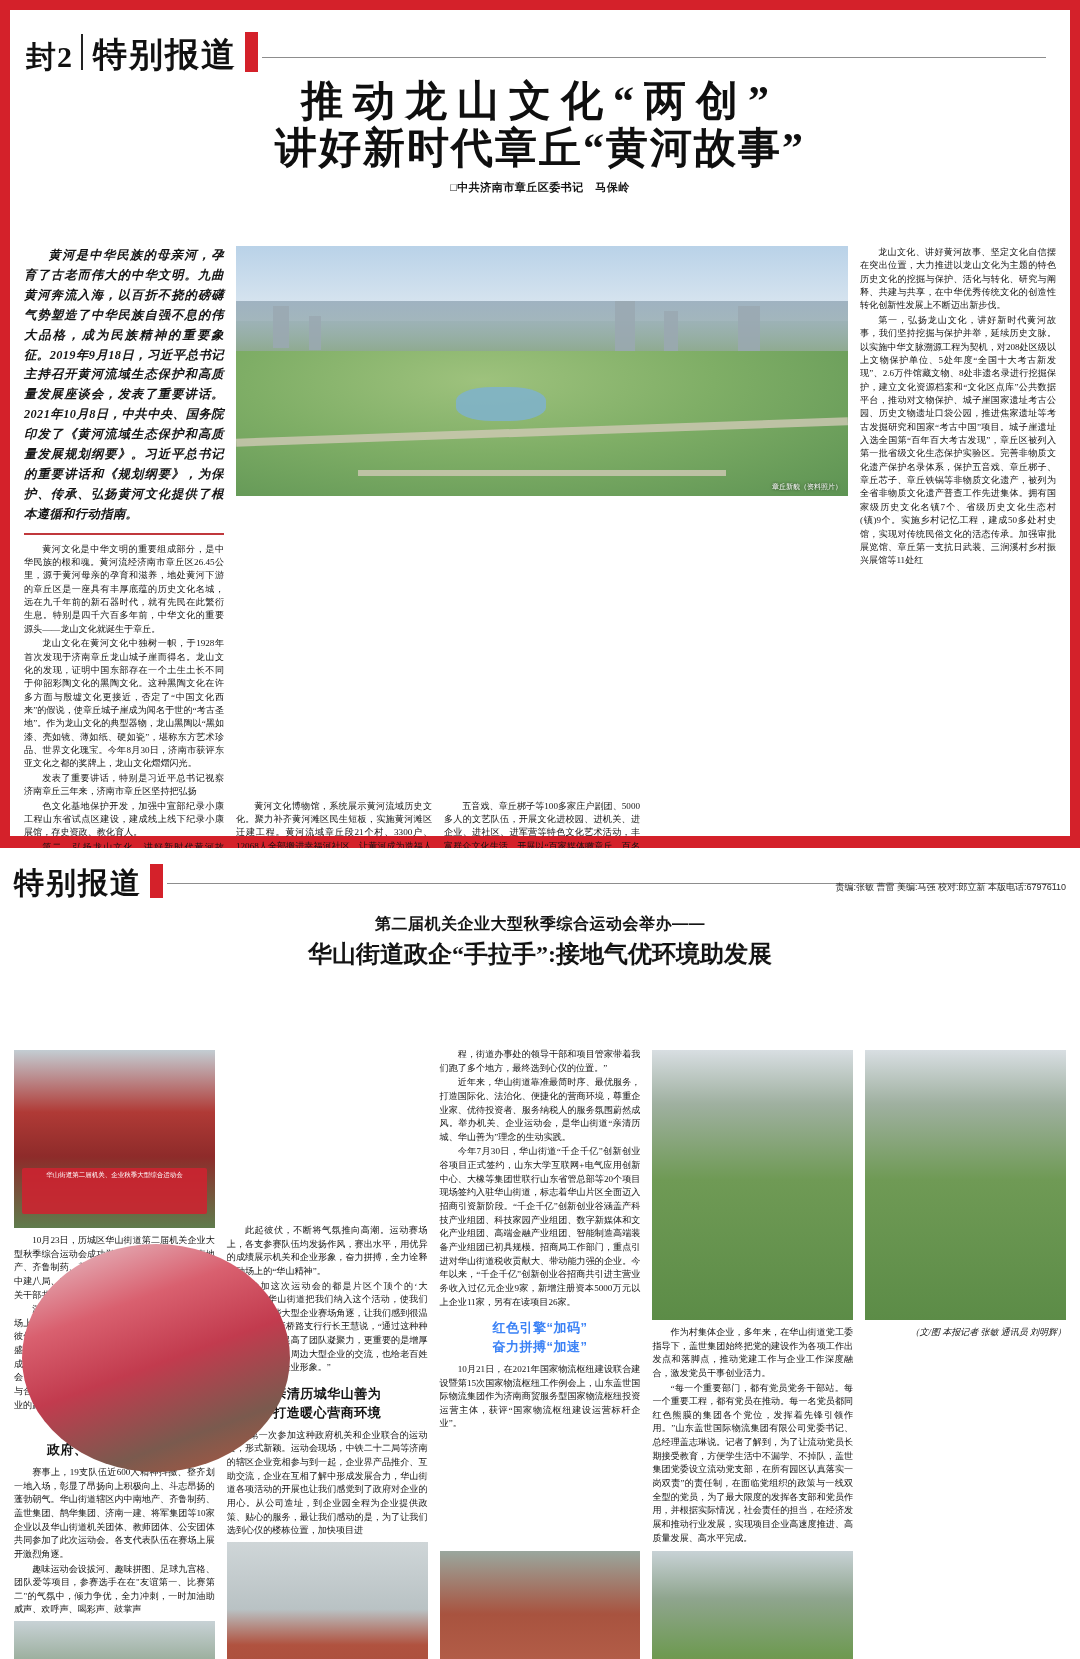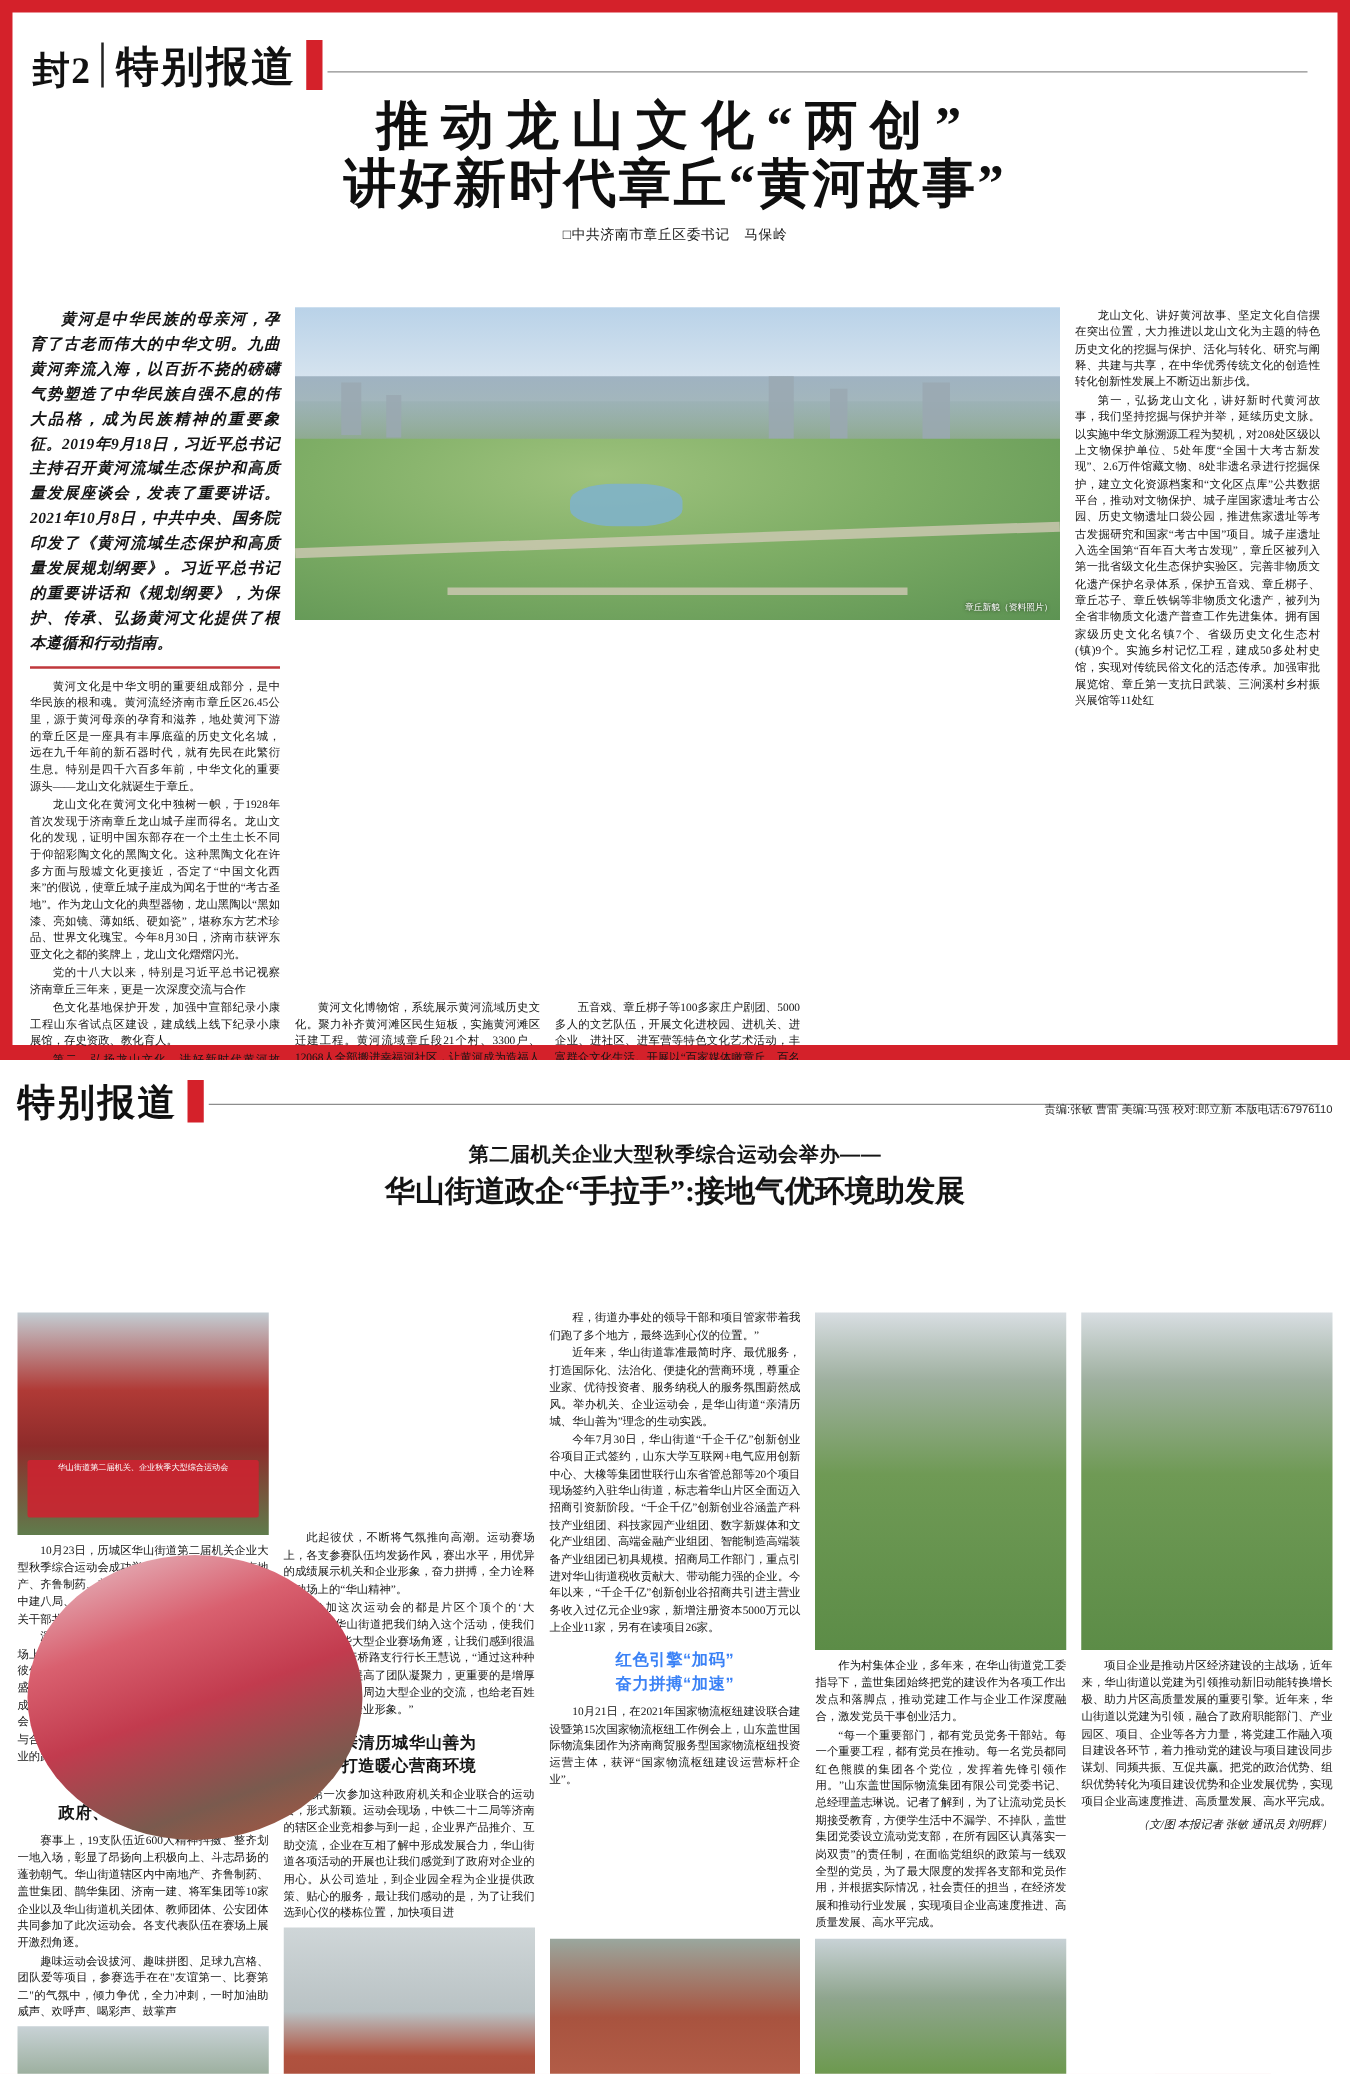--- a/index.html
+++ b/index.html
@@ -62,21 +62,21 @@
 
   
   .hl-wrap{text-align:center;margin-top:4px;}
   .hl1,.hl2{
     font-family:"Liberation Serif",serif;
     font-weight:700;color:#0f0f0f;line-height:1.12;
   }
   .hl1{font-size:42px;letter-spacing:10px;}
   .hl2{font-size:42px;letter-spacing:2px;}
   .byline{
-    text-align:center;font-size:11px;font-weight:400;margin-top:8px;
+    text-align:center;font-size:11px;font-weight:700;margin-top:8px;
     letter-spacing:.5px;
   }
 
   
   .top-body{
     position:absolute;left:14px;top:236px;right:14px;bottom:8px;
     display:grid;
     grid-template-columns:200px 1fr 1fr 1fr 1fr;
     column-gap:12px;
   }
@@ -202,21 +202,21 @@
 
     <div class="top-body">
 
       <div class="col">
         <div class="lead">
           <p>黄河是中华民族的母亲河，孕育了古老而伟大的中华文明。九曲黄河奔流入海，以百折不挠的磅礴气势塑造了中华民族自强不息的伟大品格，成为民族精神的重要象征。2019年9月18日，习近平总书记主持召开黄河流域生态保护和高质量发展座谈会，发表了重要讲话。2021年10月8日，中共中央、国务院印发了《黄河流域生态保护和高质量发展规划纲要》。习近平总书记的重要讲话和《规划纲要》，为保护、传承、弘扬黄河文化提供了根本遵循和行动指南。</p>
         </div>
         <div class="lead-rule"></div>
         <p>黄河文化是中华文明的重要组成部分，是中华民族的根和魂。黄河流经济南市章丘区26.45公里，源于黄河母亲的孕育和滋养，地处黄河下游的章丘区是一座具有丰厚底蕴的历史文化名城，远在九千年前的新石器时代，就有先民在此繁衍生息。特别是四千六百多年前，中华文化的重要源头——龙山文化就诞生于章丘。</p>
         <p>龙山文化在黄河文化中独树一帜，于1928年首次发现于济南章丘龙山城子崖而得名。龙山文化的发现，证明中国东部存在一个土生土长不同于仰韶彩陶文化的黑陶文化。这种黑陶文化在许多方面与殷墟文化更接近，否定了“中国文化西来”的假说，使章丘城子崖成为闻名于世的“考古圣地”。作为龙山文化的典型器物，龙山黑陶以“黑如漆、亮如镜、薄如纸、硬如瓷”，堪称东方艺术珍品、世界文化瑰宝。今年8月30日，济南市获评东亚文化之都的奖牌上，龙山文化熠熠闪光。</p>
-        <p>党的十八大以来，特别是习近平总书记视察济南章丘三年来，更是一次深度交流与合作</p>
+        <p>发表了重要讲话，特别是习近平总书记视察济南章丘三年来，济南市章丘区坚持把弘扬</p>
       </div>
 
       <div class="col" style="display:contents;">
         <div class="top-photo">
           <div class="tp-sky"></div>
           <div class="tp-city"></div>
           <div class="tp-bld" style="left:6%;top:24%;width:16px;height:42px;"></div>
           <div class="tp-bld" style="left:12%;top:28%;width:12px;height:34px;"></div>
           <div class="tp-bld" style="left:62%;top:22%;width:20px;height:50px;"></div>
           <div class="tp-bld" style="left:70%;top:26%;width:14px;height:40px;"></div>
@@ -309,20 +309,19 @@
 
       <div class="bcol">
         <div class="ph ph-field" style="height:270px;margin-top:2px;"></div>
         <p>作为村集体企业，多年来，在华山街道党工委指导下，盖世集团始终把党的建设作为各项工作出发点和落脚点，推动党建工作与企业工作深度融合，激发党员干事创业活力。</p>
         <p>“每一个重要部门，都有党员党务干部站。每一个重要工程，都有党员在推动。每一名党员都同红色熊膜的集团各个党位，发挥着先锋引领作用。”山东盖世国际物流集团有限公司党委书记、总经理盖志琳说。记者了解到，为了让流动党员长期接受教育，方便学生活中不漏学、不掉队，盖世集团党委设立流动党支部，在所有园区认真落实一岗双责”的责任制，在面临党组织的政策与一线双全型的党员，为了最大限度的发挥各支部和党员作用，并根据实际情况，社会责任的担当，在经济发展和推动行业发展，实现项目企业高速度推进、高质量发展、高水平完成。</p>
         <div class="ph ph-kids" style="height:190px;margin-top:6px;"></div>
       </div>
 
       <div class="bcol">
         <div class="ph ph-field" style="height:270px;margin-top:2px;"></div>
-        <p>项目企业是推动片区经济建设的主战场，近年来，华山街道以党建为引领推动新旧动能转换增长极、助力片区高质量发展的重要引擎。近年来，华山街道以党建为引领，融合了政府职能部门、产业园区、项目、企业等各方力量，将党建工作融入项目建设各环节，着力推动党的建设与项目建设同步谋划、同频共振、互促共赢。把党的政治优势、组织优势转化为项目建设优势和企业发展优势，实现项目企业高速度推进、高质量发展、高水平完成。</p>
         <div class="sig">（文/图 本报记者 张敏 通讯员 刘明辉）</div>
       </div>
 
     </div>
   </div>
 
 </div>
 
 </body></html>

